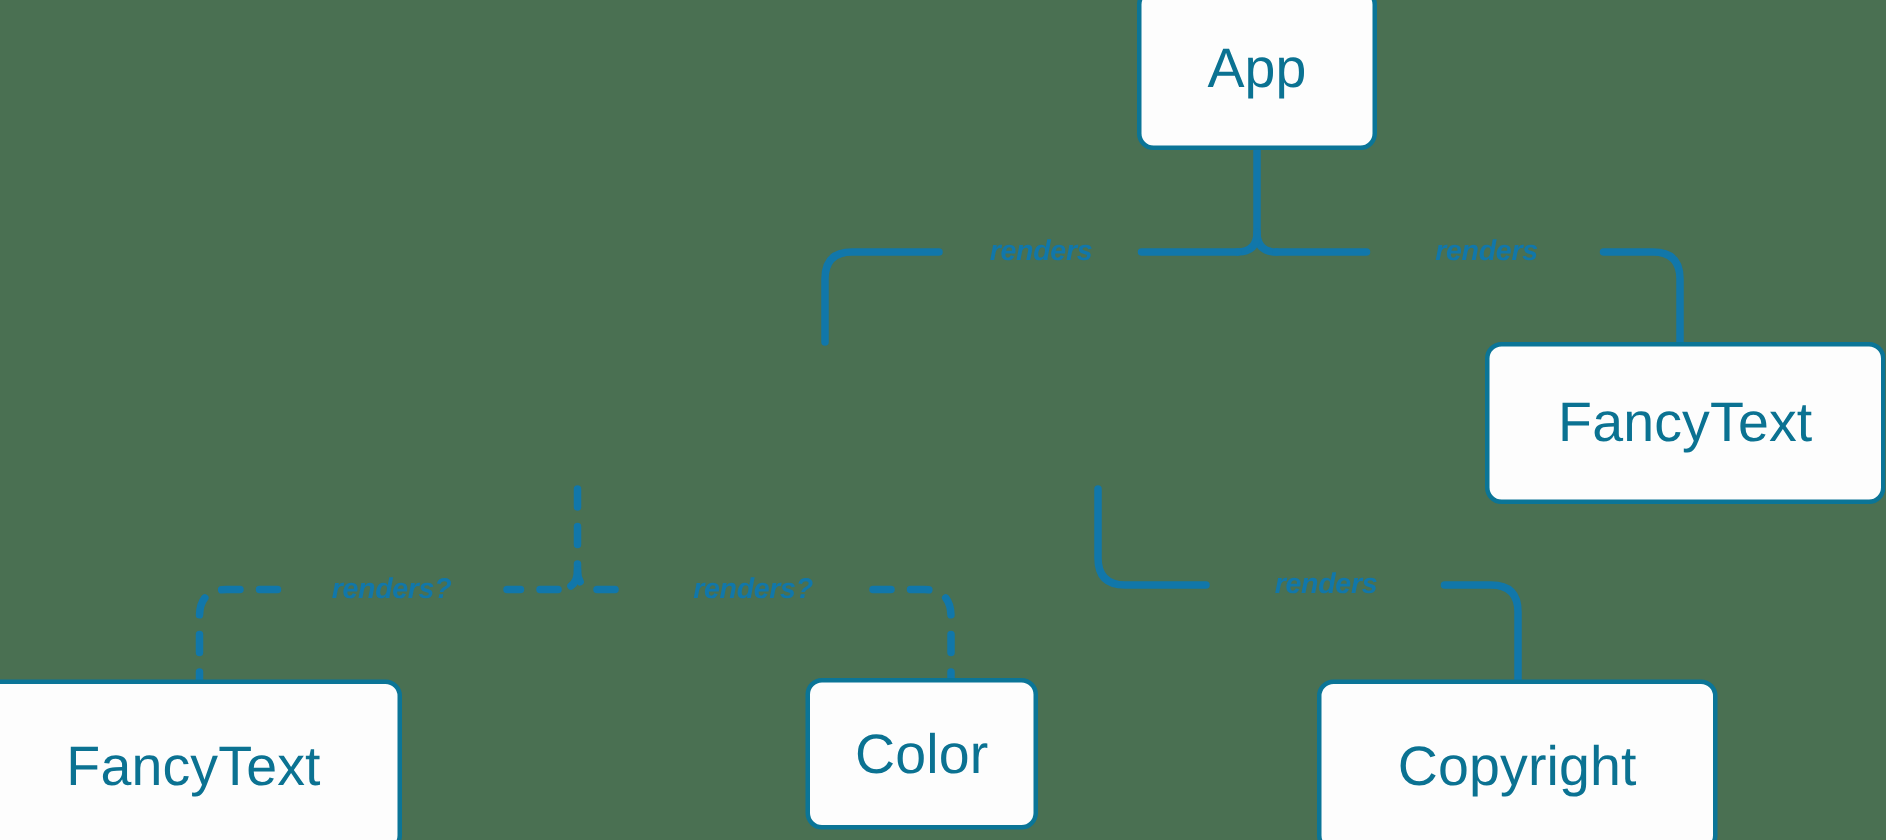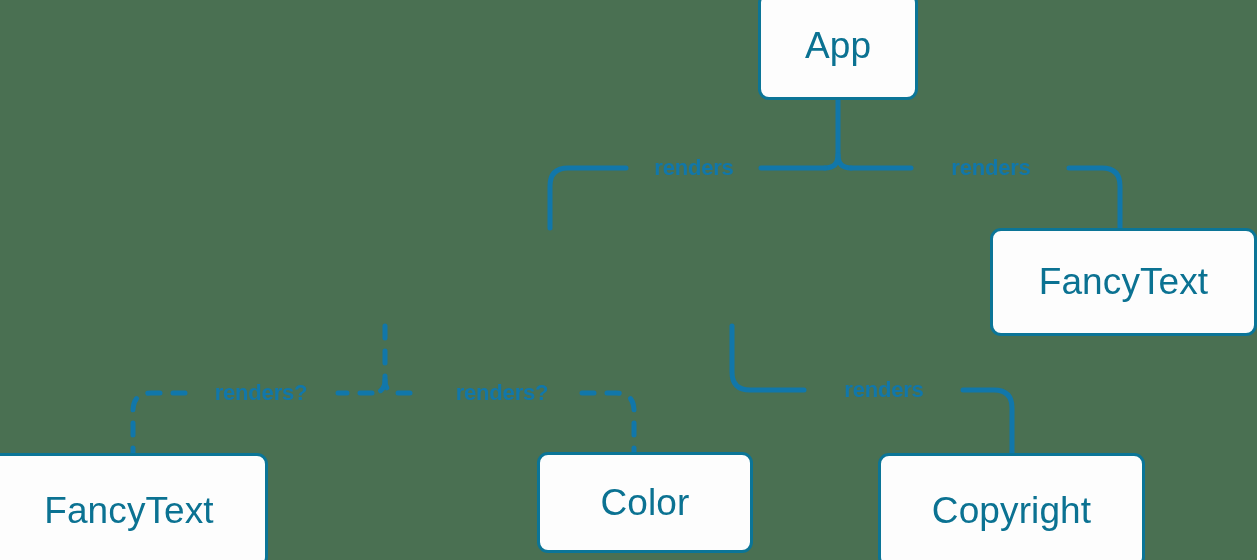--- a/index.html
+++ b/index.html
@@ -36,34 +36,35 @@
     justify-content: center;
     color: #0b7292;
     font-size: 37px;
     font-weight: 400;
     letter-spacing: 0.1px;
     white-space: nowrap;
   }
   .edge-label {
     position: absolute;
     color: #1177aa;
-    font-size: 22px;
+    font-size: 19px;
     font-weight: 700;
     letter-spacing: -0.2px;
     white-space: nowrap;
     transform: translate(-50%, -50%);
     line-height: 1;
+    font-style: italic;
   }
 
   
   #node-app            { left: 758px;  top: -8px;  width: 160px; height: 108px; }
   #node-inspiration    { left: 333px;  top: 228px; width: 462px; height: 98px;  }
   #node-fancytext-top  { left: 990px;  top: 228px; width: 267px; height: 108px; }
   #node-fancytext-bot  { left: -10px;  top: 453px; width: 278px; height: 115px; }
-  #node-color          { left: 537px;  top: 452px; width: 216px; height: 101px; }
+  #node-color          { left: 537px;  top: 452px; width: 155px; height: 101px; }
   #node-copyright      { left: 878px;  top: 453px; width: 267px; height: 115px; }
 
   
   #label-app-inspiration  { left: 694px;  top: 168px; }
   #label-app-fancytext    { left: 991px;  top: 168px; }
   #label-ig-fancytext     { left: 261px;  top: 393px; }
   #label-ig-color         { left: 502px;  top: 393px; }
   #label-ig-copyright     { left: 884px;  top: 390px; }
 </style>
 </head>

